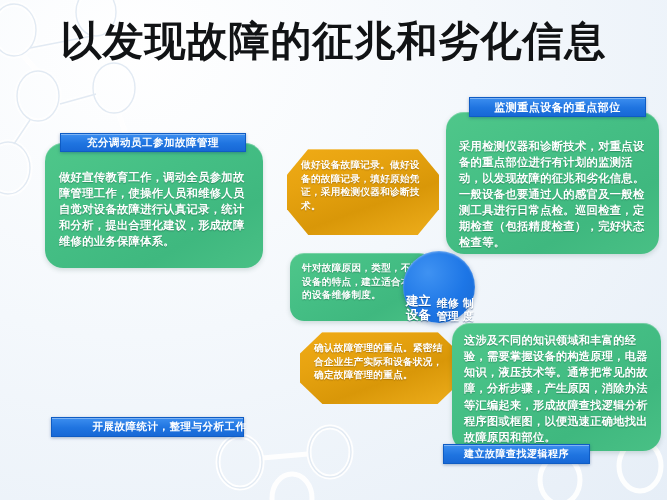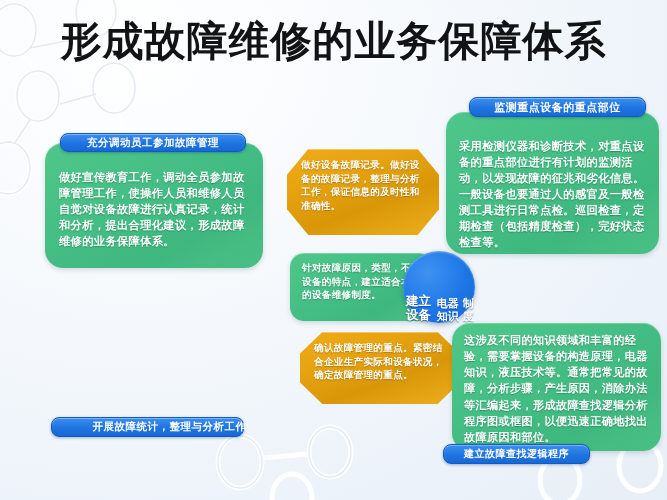--- a/index.html
+++ b/index.html
@@ -42,21 +42,21 @@
     font-weight:bold;
     letter-spacing:.3px;
     text-shadow:0 1px 1px rgba(0,60,40,.35);
   }
 
   
   .bluelabel{
     position:absolute;
     background:linear-gradient(180deg,#3c8ef0 0%,#1f74e0 55%,#1768d6 100%);
     border:1px solid #0f5cc4;
-    border-radius:8px;
+    border-radius:0;
     color:#ffffff;
     font-weight:bold;
     text-align:center;
     box-sizing:border-box;
     display:flex;align-items:center;justify-content:center;
     box-shadow:0 1px 3px rgba(10,50,110,.35), inset 0 1px 0 rgba(255,255,255,.35);
     white-space:nowrap;
     letter-spacing:.5px;
     font-family:Liberation Mono, monospace;
   }
@@ -126,43 +126,43 @@
         <ellipse cx="132" cy="170" rx="20" ry="24"></ellipse>
         <line x1="30" y1="48" x2="92" y2="36"></line>
         <line x1="60" y1="104" x2="96" y2="94"></line>
         <line x1="30" y1="120" x2="14" y2="144"></line>
         <ellipse cx="240" cy="462" rx="22" ry="26"></ellipse>
         <ellipse cx="330" cy="452" rx="21" ry="25"></ellipse>
       </g>
     </svg>
   </div>
 
-  <div class="title">形成故障维修的业务保障体系</div>
+  <div class="title">以发现故障的征兆和劣化信息</div>
 
   <div class="gcard" style="left:45px;top:143px;width:218px;height:125px;">
     <div class="body" style="position:absolute;left:14px;right:12px;top:26px;font-size:11.3px;line-height:1.42;">做好宣传教育工作，调动全员参加故障管理工作，使操作人员和维修人员自觉对设备故障进行认真记录，统计和分析，提出合理化建议，形成故障维修的业务保障体系。</div>
   </div>
   <div class="bluelabel" style="left:60px;top:133px;width:186px;height:19px;font-size:10.5px;">充分调动员工参加故障管理</div>
 
   <div class="gcard" style="left:446px;top:112px;width:213px;height:142px;">
     <div class="body" style="position:absolute;left:13px;right:11px;top:26px;font-size:11.3px;line-height:1.42;">采用检测仪器和诊断技术，对重点设备的重点部位进行有计划的监测活动，以发现故障的征兆和劣化信息。一般设备也要通过人的感官及一般检测工具进行日常点检。巡回检查，定期检查（包括精度检查），完好状态检查等。</div>
   </div>
   <div class="bluelabel" style="left:469px;top:97px;width:177px;height:20px;font-size:11px;">监测重点设备的重点部位</div>
 
   <div class="ocard" style="left:287px;top:149px;width:152px;height:86px;">
-    <div class="body" style="position:absolute;left:14px;right:10px;top:9px;font-size:9.6px;line-height:1.42;">做好设备故障记录。做好设备的故障记录，整理与分析工作，保证信息的及时性和准确性。</div>
+    <div class="body" style="position:absolute;left:14px;right:10px;top:9px;font-size:9.6px;line-height:1.42;">做好设备故障记录。做好设备的故障记录，填好原始凭证，采用检测仪器和诊断技术。</div>
   </div>
 
   <div class="gcard" style="left:290px;top:253px;width:143px;height:68px;border-radius:14px;">
     <div class="body" style="position:absolute;left:12px;right:9px;top:8px;font-size:9.6px;line-height:1.42;">针对故障原因，类型，不同设备的特点，建立适合本厂的设备维修制度。</div>
   </div>
 
   <div class="circle" style="left:403px;top:251px;width:72px;height:72px;">
     <span class="c1">建立设备</span>
-    <span class="c2">电器知识</span>
+    <span class="c2">维修管理</span>
     <span class="c3">制度</span>
   </div>
 
   <div class="ocard" style="left:300px;top:332px;width:160px;height:72px;">
     <div class="body" style="position:absolute;left:14px;right:10px;top:9px;font-size:9.6px;line-height:1.42;">确认故障管理的重点。紧密结合企业生产实际和设备状况，确定故障管理的重点。</div>
   </div>
 
   <div class="bluelabel" style="left:51px;top:417px;width:193px;height:20px;font-size:10.5px;padding-left:44px;">开展故障统计，整理与分析工作</div>
 
   <div class="gcard" style="left:452px;top:323px;width:209px;height:128px;">

